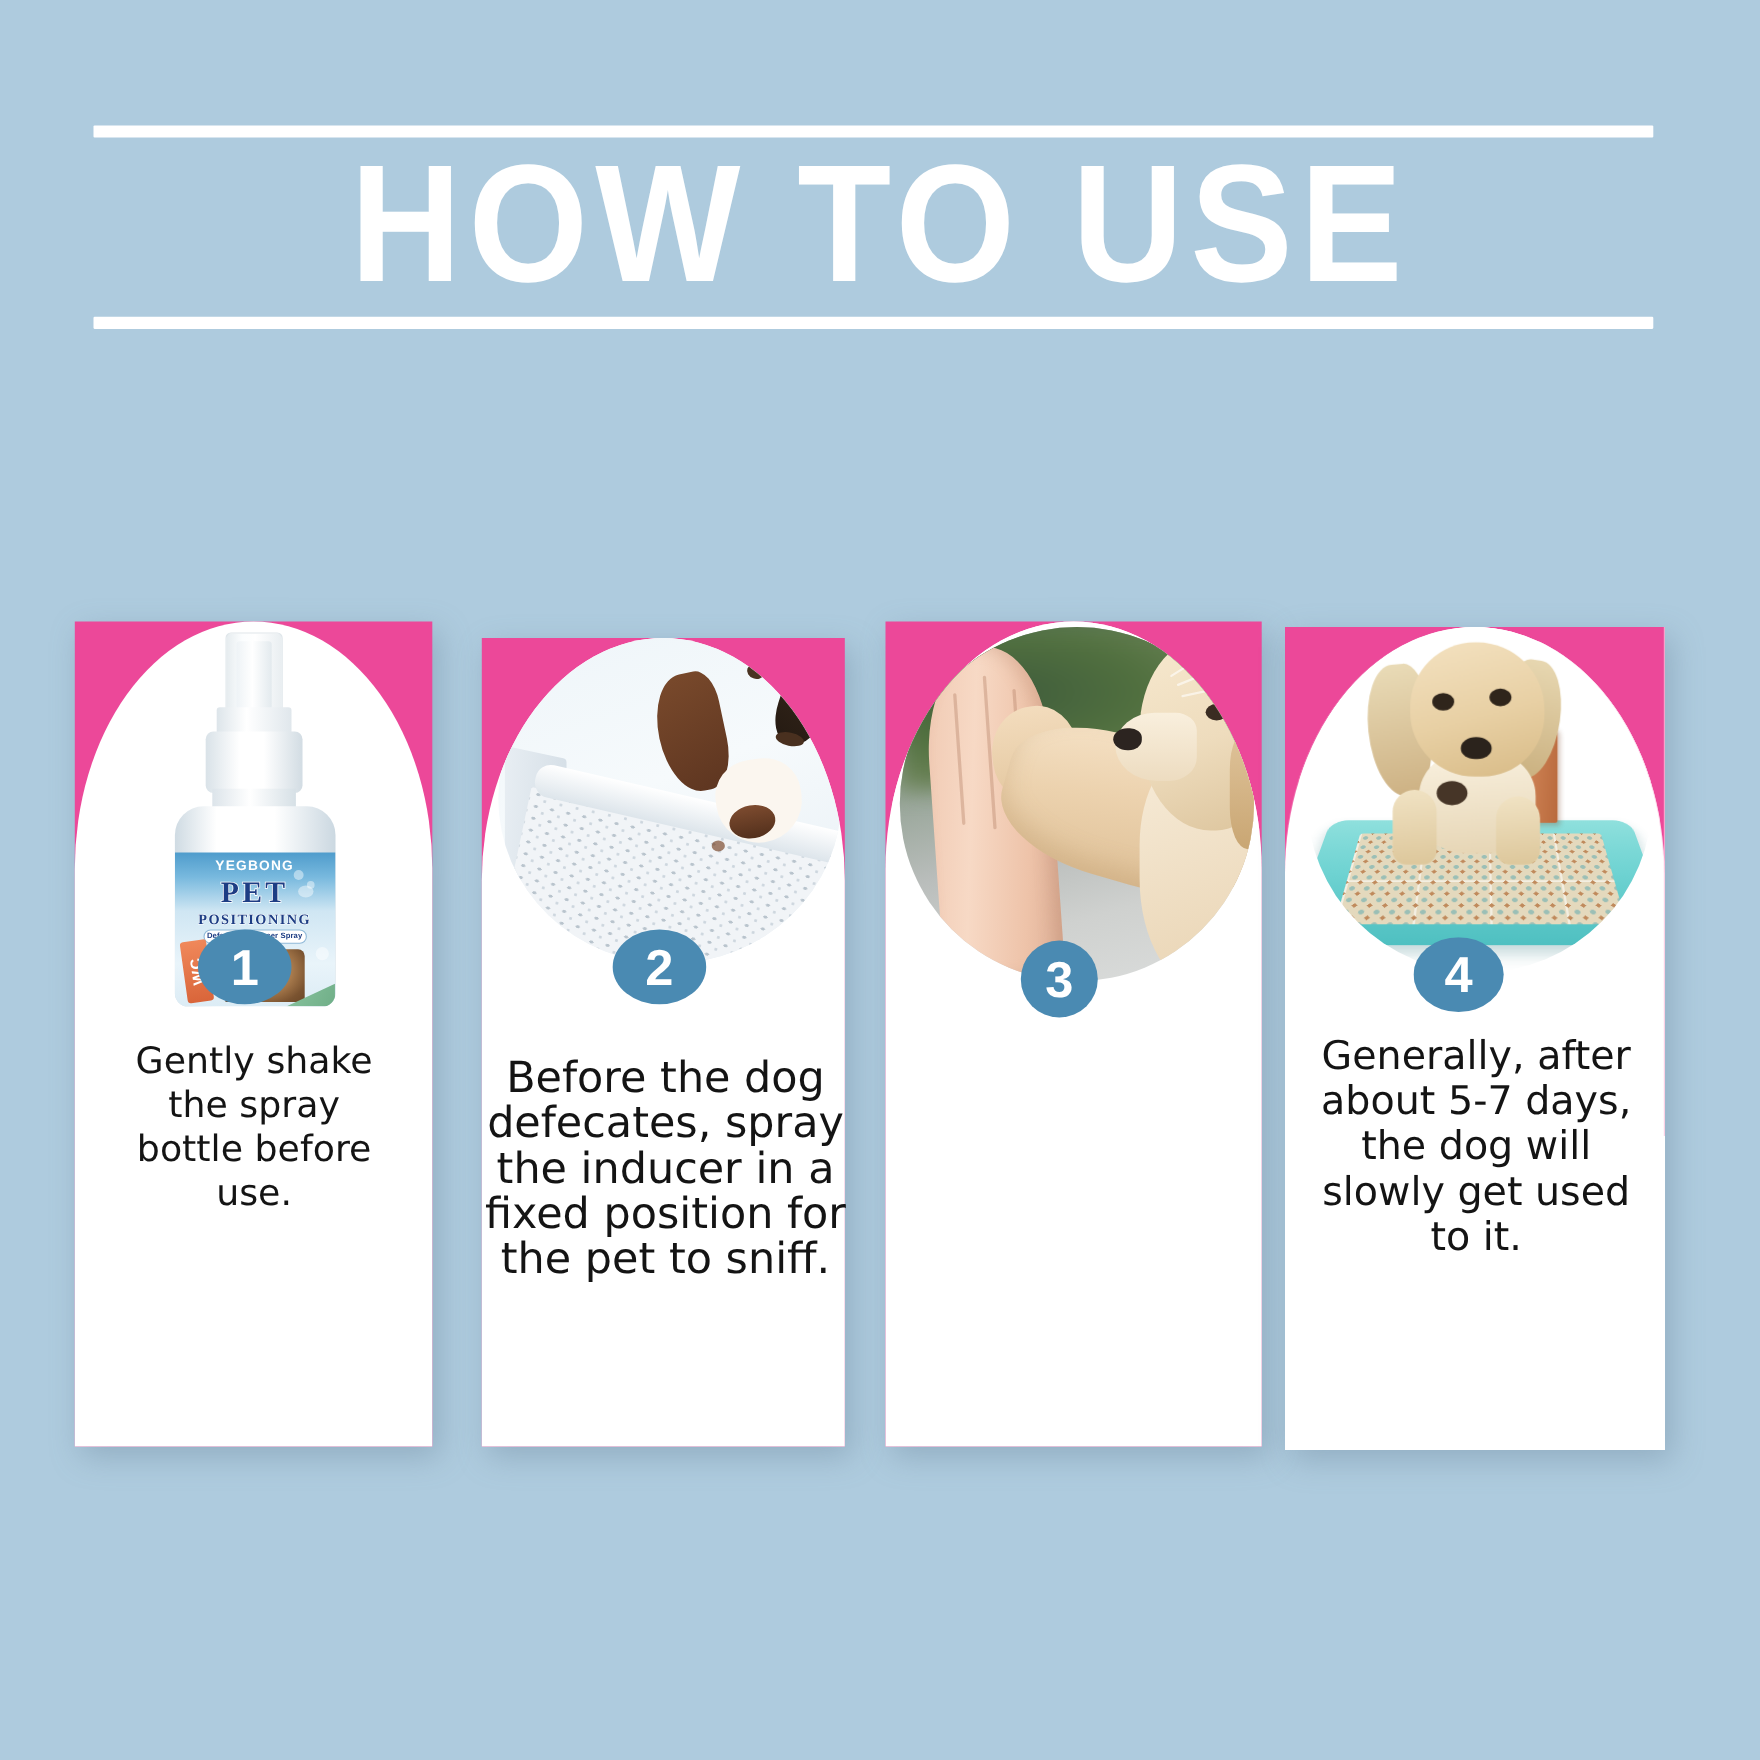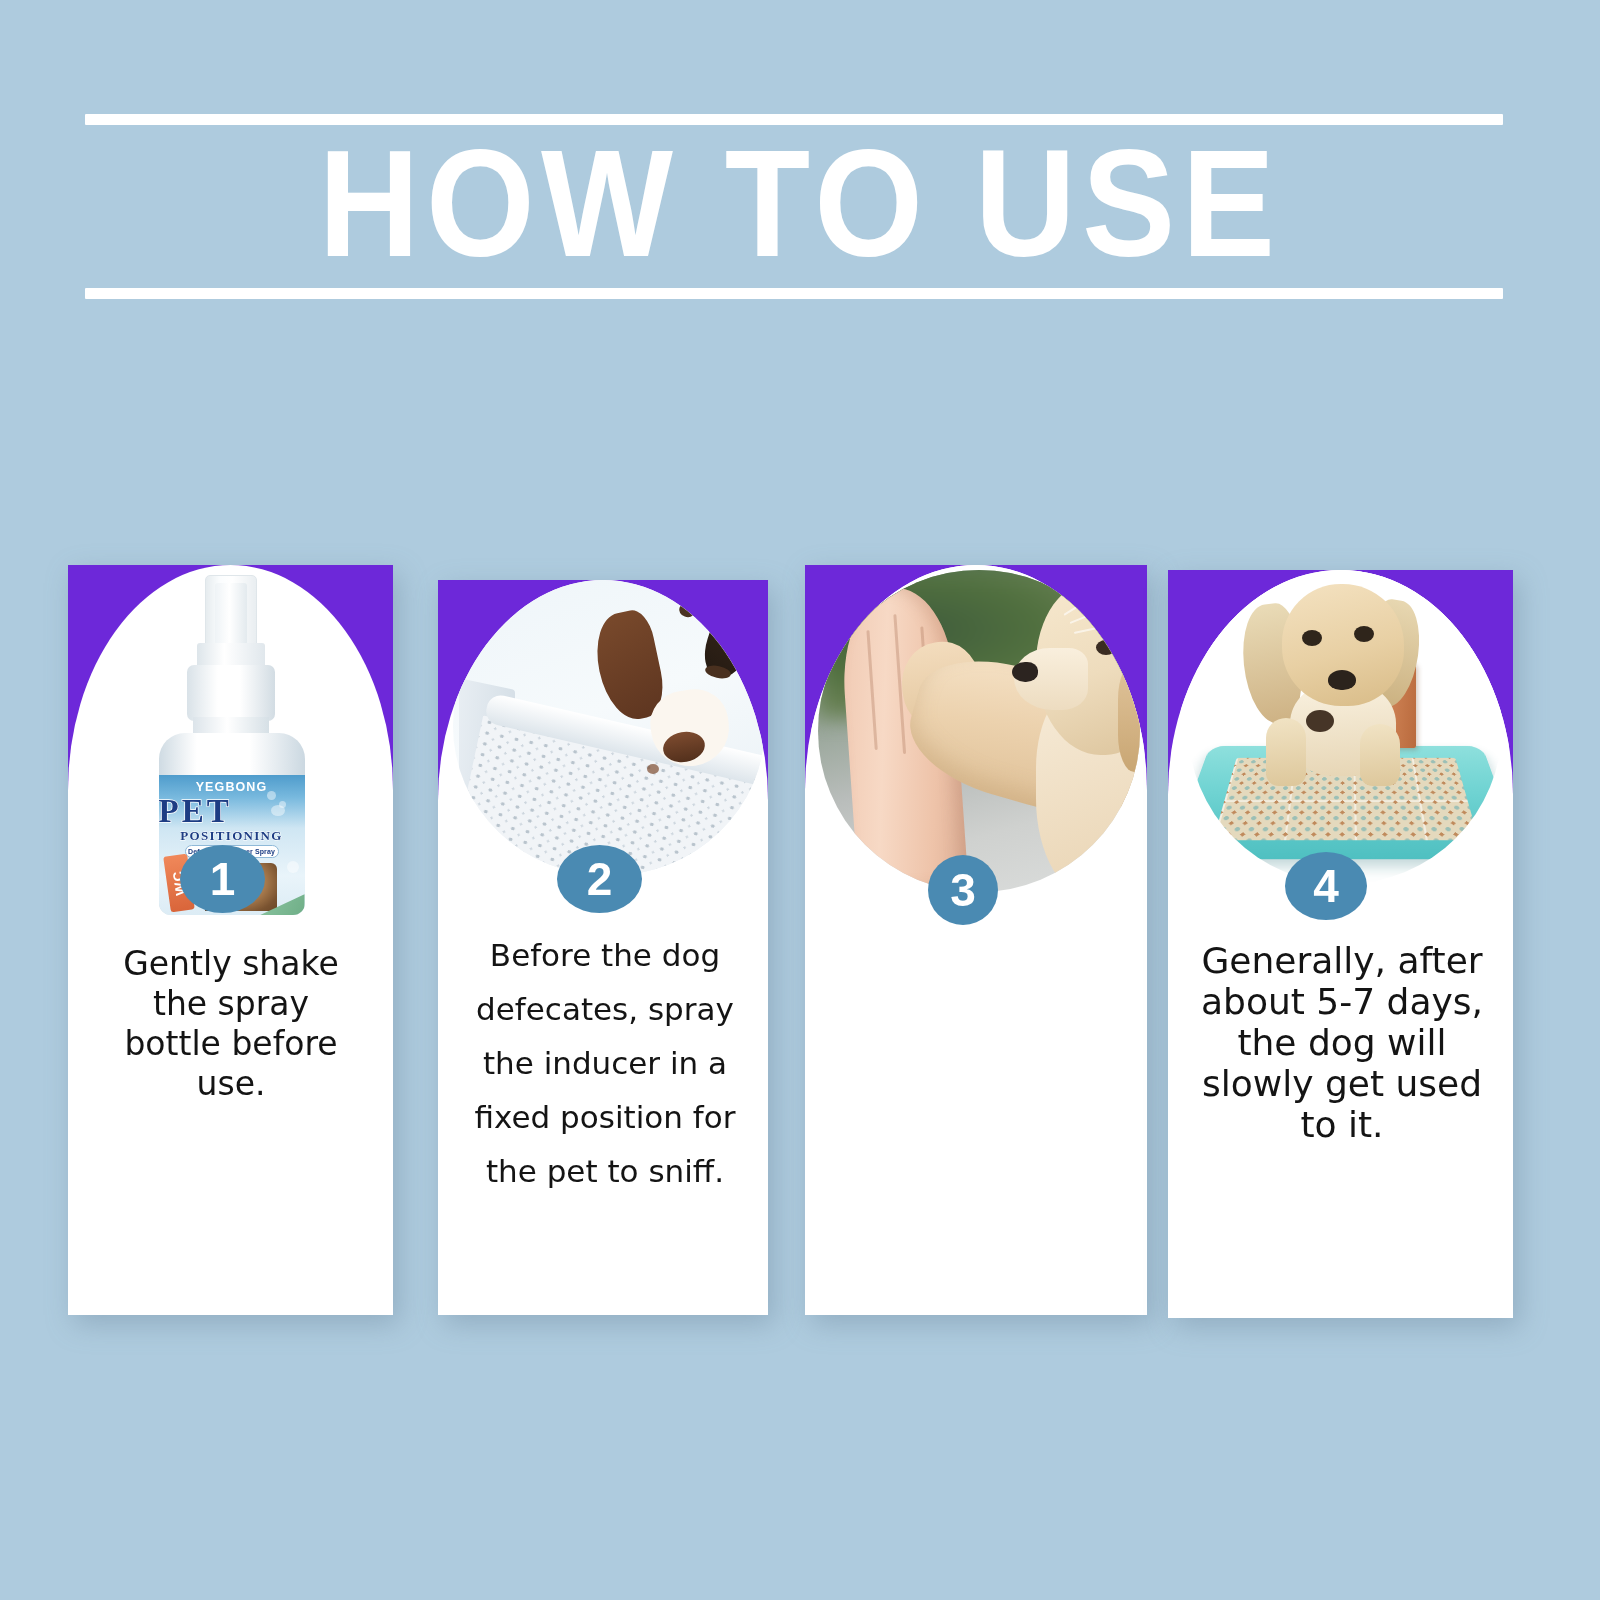--- a/index.html
+++ b/index.html
@@ -30,21 +30,21 @@
     letter-spacing:7px;
     transform:scaleX(0.92);
     transform-origin:center center;
     white-space:nowrap;
   }
 
   
   #cards { position:absolute; left:0; top:0; width:1600px; height:1600px; }
   .card {
     position:absolute;
-    background:#6d28d9;
+    background:#ec4899;
     filter:drop-shadow(6px 9px 14px rgba(80,105,130,0.30));
   }
   .card-body {
     position:absolute; left:0; top:0; width:100%; height:100%;
     background:#ffffff;
     border-radius:50% 50% 0 0 / 30% 30% 0 0;
     overflow:hidden;
   }
 
   .card-1 { left:68px;  top:565px; width:325px; height:750px; }
@@ -84,21 +84,21 @@
   .step-text {
     position:absolute;
     color:#141414;
     font-family:"DejaVu Sans", sans-serif;
     font-weight:400;
     text-align:center;
     white-space:pre-line;
     z-index:25;
   }
   .text-1 { left:72px;  top:944px; width:318px; font-size:33px; line-height:40px; }
-  .text-2 { left:440px; top:928px; width:330px; font-size:31px; line-height:54px; }
+  .text-2 { left:440px; top:960px; width:330px; font-size:39px; line-height:41px; }
   .text-3 { left:806px; top:920px; width:340px; font-size:33px; line-height:41px; }
   .text-4 { left:1172px;top:940px; width:340px; font-size:36px; line-height:41px; }
 
   
 
   
   .bottle-wrap { position:absolute; left:50%; top:10px; transform:translateX(-50%);
                  width:200px; height:330px; }
   .b-cap-clear {
     position:absolute; left:74px; top:0; width:52px; height:72px;
@@ -135,22 +135,22 @@
     background:linear-gradient(180deg,#4f9ccc 0%,#78b9de 16%,#cfe6f3 38%,#e9f4fa 72%,#dcecf5 100%);
   }
   .lbl-brand {
     position:absolute; left:0; top:5px; width:100%;
     text-align:center; color:#ffffff; font-weight:700;
     font-size:12.5px; letter-spacing:1.1px;
     font-family:"Liberation Sans", sans-serif;
   }
   .lbl-pet {
     position:absolute; left:0; top:22px; width:100%;
-    color:#1d3d84; font-weight:700;
-    font-size:33px; letter-spacing:3px; line-height:28px;
+    text-align:center; color:#1d3d84; font-weight:700;
+    font-size:27px; letter-spacing:3px; line-height:28px;
     font-family:"Liberation Serif", serif;
     -webkit-text-stroke:1.4px #ffffff; paint-order:stroke fill;
   }
   .lbl-pos {
     position:absolute; left:0; top:53px; width:100%;
     text-align:center; color:#1d3d84; font-weight:700;
     font-size:13px; letter-spacing:1.3px;
     font-family:"Liberation Serif", serif;
     -webkit-text-stroke:0.9px #ffffff; paint-order:stroke fill;
   }

